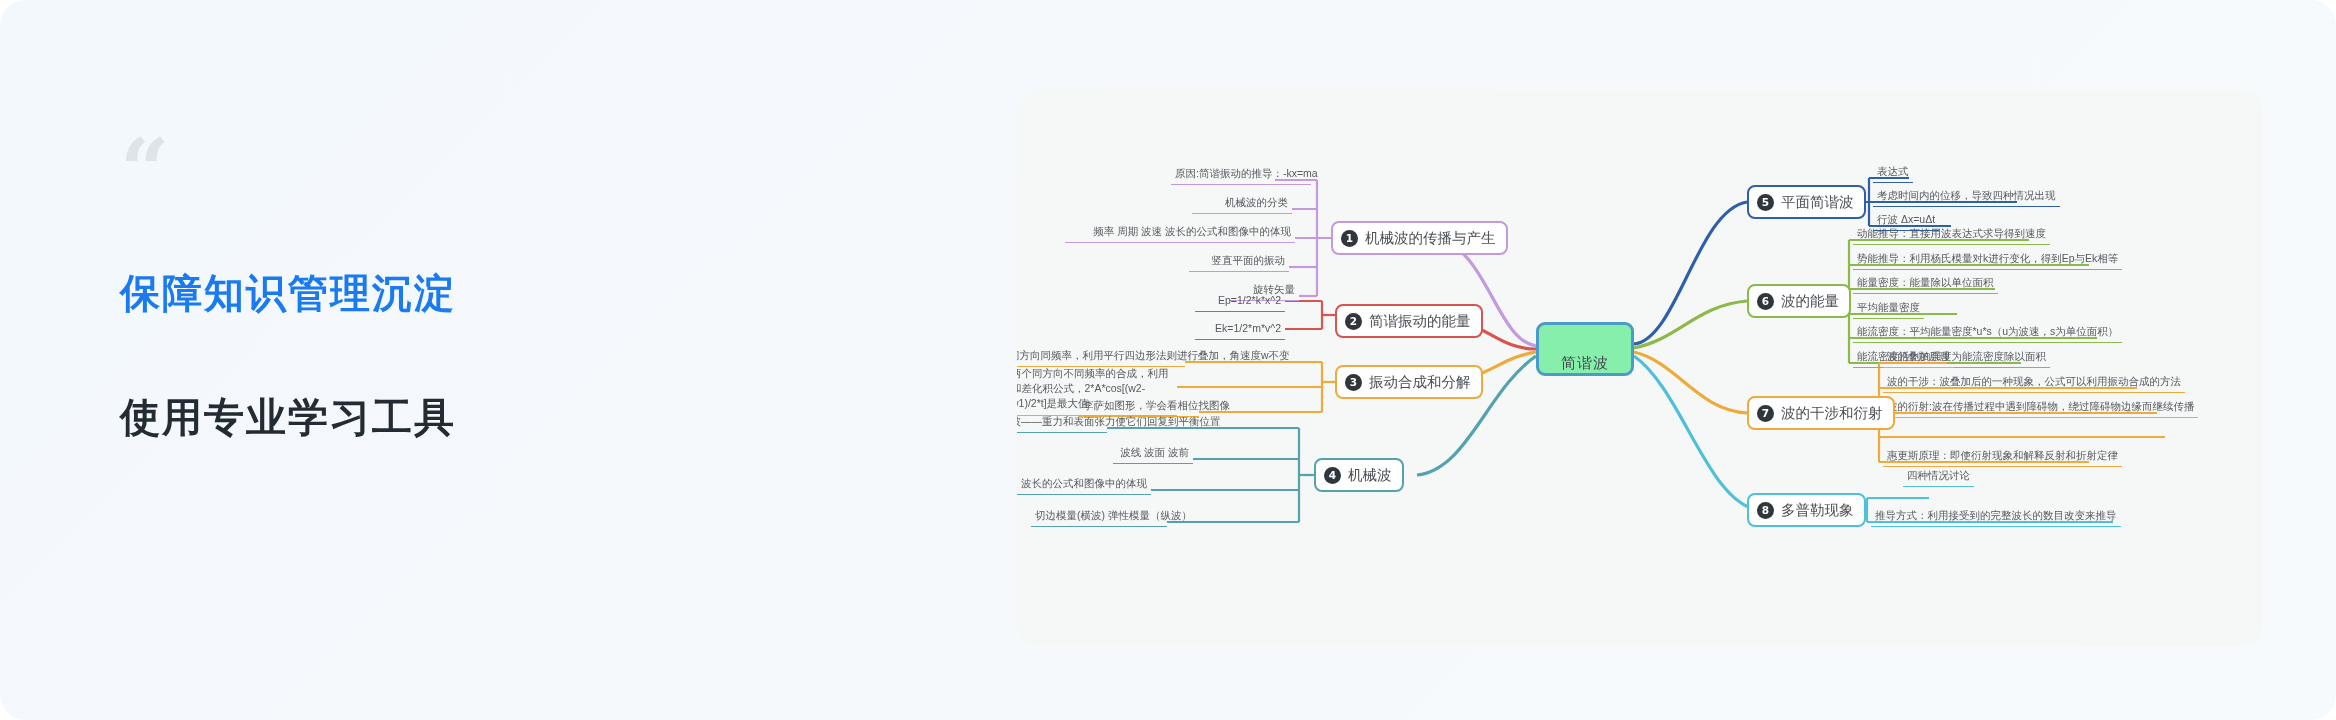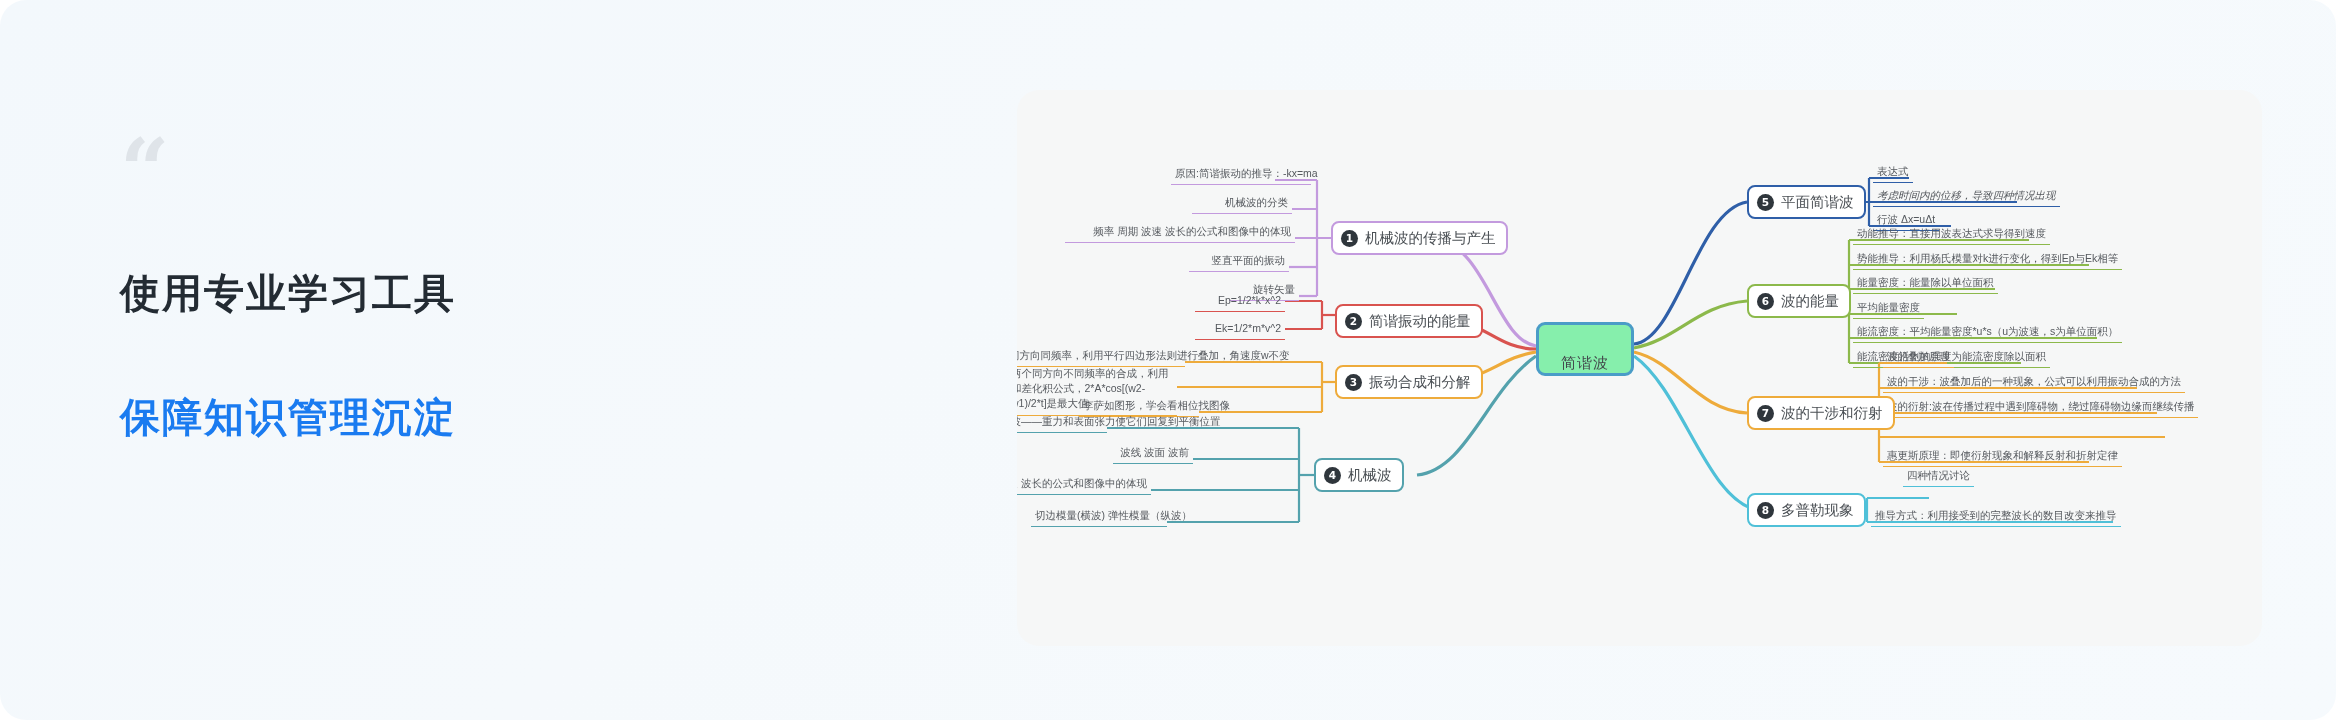--- a/index.html
+++ b/index.html
@@ -116,22 +116,22 @@
   .c-amber  { border-color: #eeab3b; }
   .c-cyan   { border-color: #4fc0d8; }
 </style>
 </head>
 <body>
 
 <div id="stage">
 
   <div id="promo">
     <div class="quote-mark">“</div>
+    <div class="headline accent">保障知识管理沉淀</div>
     <div class="headline">使用专业学习工具</div>
-    <div class="headline accent">保障知识管理沉淀</div>
   </div>
 
   <div id="panel">
     <div id="panel-inner">
       <svg id="wires" viewBox="0 0 1245 556">
 
         <path d="M519 256 C 480 250, 470 160, 420 148" fill="none" stroke="#c39ade" stroke-width="3.2"></path>
         <path d="M519 259 C 480 259, 470 232, 420 225" fill="none" stroke="#d9534f" stroke-width="3.2"></path>
         <path d="M519 262 C 480 268, 470 292, 420 292" fill="none" stroke="#eeab3b" stroke-width="3.2"></path>
         <path d="M519 266 C 470 300, 450 380, 400 385" fill="none" stroke="#54a2ad" stroke-width="3.2"></path>
@@ -232,21 +232,21 @@
       <div class="leaf c-teal ralign" style="left:-84px; top:322px; width:174px;">横波纵波，水面波——重力和表面张力使它们回复到平衡位置</div>
       <div class="leaf c-teal ralign" style="left:96px; top:353px; width:80px;">波线 波面 波前</div>
       <div class="leaf c-teal ralign" style="left:-96px; top:384px; width:230px;">频率 周期 波速 波长的公式和图像中的体现</div>
       <div class="leaf c-teal ralign" style="left:14px; top:416px; width:136px;">切边模量(横波) 弹性模量（纵波）</div>
 
       <div class="bnode c-blue" style="left:730px; top:95px;">
         <span class="bnum">5</span>
         <span>平面简谐波</span>
       </div>
       <div class="leaf c-blue" style="left:856px; top:72px;">表达式</div>
-      <div class="leaf c-blue" style="left:856px; top:96px;font-style:italic;">考虑时间内的位移，导致四种情况出现</div>
+      <div class="leaf c-blue" style="left:856px; top:96px;">考虑时间内的位移，导致四种情况出现</div>
       <div class="leaf c-blue" style="left:856px; top:120px;">行波 Δx=uΔt</div>
 
       <div class="bnode c-green" style="left:730px; top:194px;">
         <span class="bnum">6</span>
         <span>波的能量</span>
       </div>
       <div class="leaf c-green" style="left:836px; top:134px;">动能推导：直接用波表达式求导得到速度</div>
       <div class="leaf c-green" style="left:836px; top:159px;">势能推导：利用杨氏模量对k进行变化，得到Ep与Ek相等</div>
       <div class="leaf c-green" style="left:836px; top:183px;">能量密度：能量除以单位面积</div>
       <div class="leaf c-green" style="left:836px; top:208px;">平均能量密度</div>

